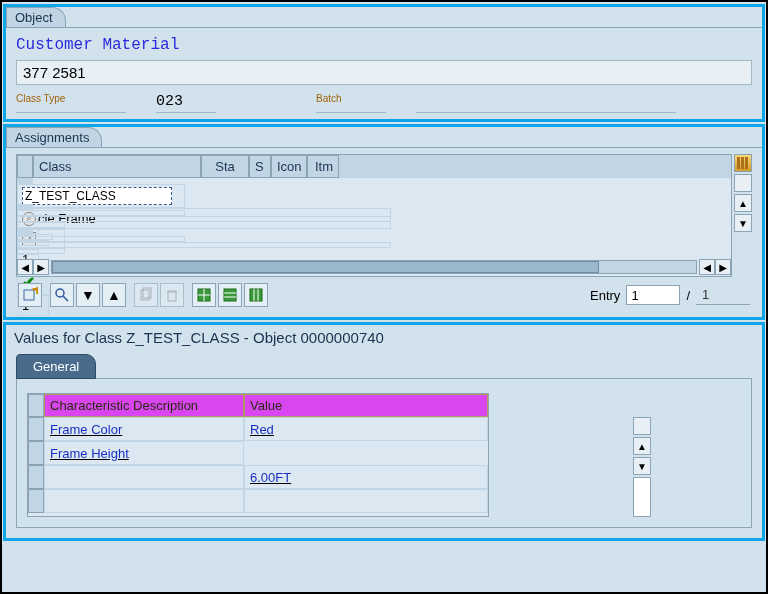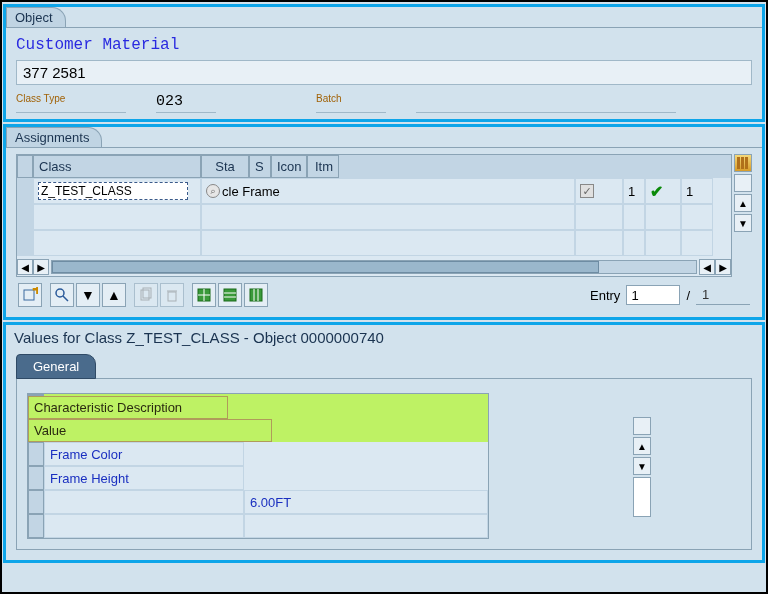--- a/index.html
+++ b/index.html
@@ -29,21 +29,21 @@
   .assign-table { border: 1px solid #8aa3b5; background: #dbe8f2; flex: 1; }
   .a-head-row { display: flex; background: #c2d5e4; }
   .a-head-cell { border: 1px solid #8aa3b5; padding: 3px 5px; color: #1a3350; background: #c2d5e4; }
   .a-left-sel { width: 16px; }
   .c-class { width: 168px; }
   .c-desc { width: 374px; }
   .c-sta { width: 48px; text-align: center; }
   .c-s { width: 22px; }
   .c-icon { width: 36px; }
   .c-itm { width: 32px; text-align: right; }
-  .a-row { display: flex; height: 26px; }
+  .a-row { display: flex; height: 26px; flex-direction: column; }
   .a-cell { border: 1px solid #c2d5e4; padding: 2px 4px; display: flex; align-items: center; }
   .class-input { border: 1px dashed #3a5a8a; background: #fff; height: 18px; padding: 0 2px; font-size: 12px; width: 150px; }
   .f4-icon { width: 14px; height: 14px; border: 1px solid #888; border-radius: 50%; background: #e6e6e6; display: inline-flex; align-items: center; justify-content: center; font-size: 9px; color: #555; margin-right: 2px; }
   .desc-text { cursor: default; }
   .chk { width: 14px; height: 14px; border: 1px solid #888; background: #e0e0e0; display: inline-flex; align-items: center; justify-content: center; font-size: 11px; color: #666; }
   .green-check { color: #0a8a0a; font-size: 16px; font-weight: bold; }
 
   .side-col { width: 20px; display: flex; flex-direction: column; gap: 2px; padding-left: 2px; }
   .side-btn { width: 18px; height: 18px; border: 1px solid #8aa3b5; background: #e8f0f6; display: flex; align-items: center; justify-content: center; font-size: 10px; cursor: default; }
   .side-btn.cfg { background: linear-gradient(#f5d97a, #d79c2a); }
@@ -61,26 +61,26 @@
   .entry-input { width: 54px; height: 20px; border: 1px solid #8aa3b5; background: #fff; padding: 0 4px; }
   .entry-total { width: 54px; height: 20px; border-bottom: 1px solid #8aa3b5; padding: 0 6px; display: inline-flex; align-items: center; color: #333; }
 
   
   .values-title { font-size: 15px; color: #1a3350; padding: 4px 8px; }
   .tabstrip { display: flex; margin-top: 4px; }
   .tab { background: #4a6b8c; color: #fff; padding: 4px 16px; border-top-left-radius: 4px; border-top-right-radius: 10px; border: 1px solid #2f4a66; font-size: 13px; }
   .values-body { border: 1px solid #8aa3b5; background: #d2e2ed; padding: 14px 10px 10px 10px; margin-top: -1px; }
   .char-wrap { display: flex; }
   .char-table { border: 1px solid #8aa3b5; background: #dbe8f2; }
-  .ch-head-row { display: flex; background: #bef264; flex-direction: column; }
+  .ch-head-row { display: flex; background: #d946ef; }
   .ch-head-cell { border: 1px solid #b09b5a; padding: 3px 5px; color: #2a2a10; }
   .ch-left { width: 16px; background: #c2d5e4; border: 1px solid #8aa3b5; }
   .c-chardesc { width: 200px; }
   .c-charval { width: 244px; }
-  .ch-row { display: flex; height: 24px; }
+  .ch-row { display: flex; height: 24px; text-decoration: underline; }
   .ch-cell { border: 1px solid #c2d5e4; padding: 2px 5px; display: flex; align-items: center; }
   .blue-link { color: #1a2fc0; }
 
   .char-side { width: 20px; display: flex; flex-direction: column; gap: 2px; padding-left: 4px; margin-top: 24px; }
 
   svg.icon { width: 16px; height: 16px; }
 </style>
 </head>
 <body>
 
@@ -254,20 +254,21 @@
         <div class="char-wrap">
           <div class="char-table">
             <div class="ch-head-row">
               <div class="ch-left"></div>
               <div class="ch-head-cell c-chardesc">Characteristic Description</div>
               <div class="ch-head-cell c-charval">Value</div>
             </div>
             <div class="ch-row">
               <div class="ch-left"></div>
               <div class="ch-cell c-chardesc blue-link">Frame Color</div>
+              <div class="ch-cell c-charval blue-link">Red</div>
             </div>
             <div class="ch-row">
               <div class="ch-left"></div>
               <div class="ch-cell c-chardesc blue-link">Frame Height</div>
             </div>
             <div class="ch-row">
               <div class="ch-left"></div>
               <div class="ch-cell c-chardesc blue-link"></div>
               <div class="ch-cell c-charval blue-link">6.00FT</div>
             </div>

